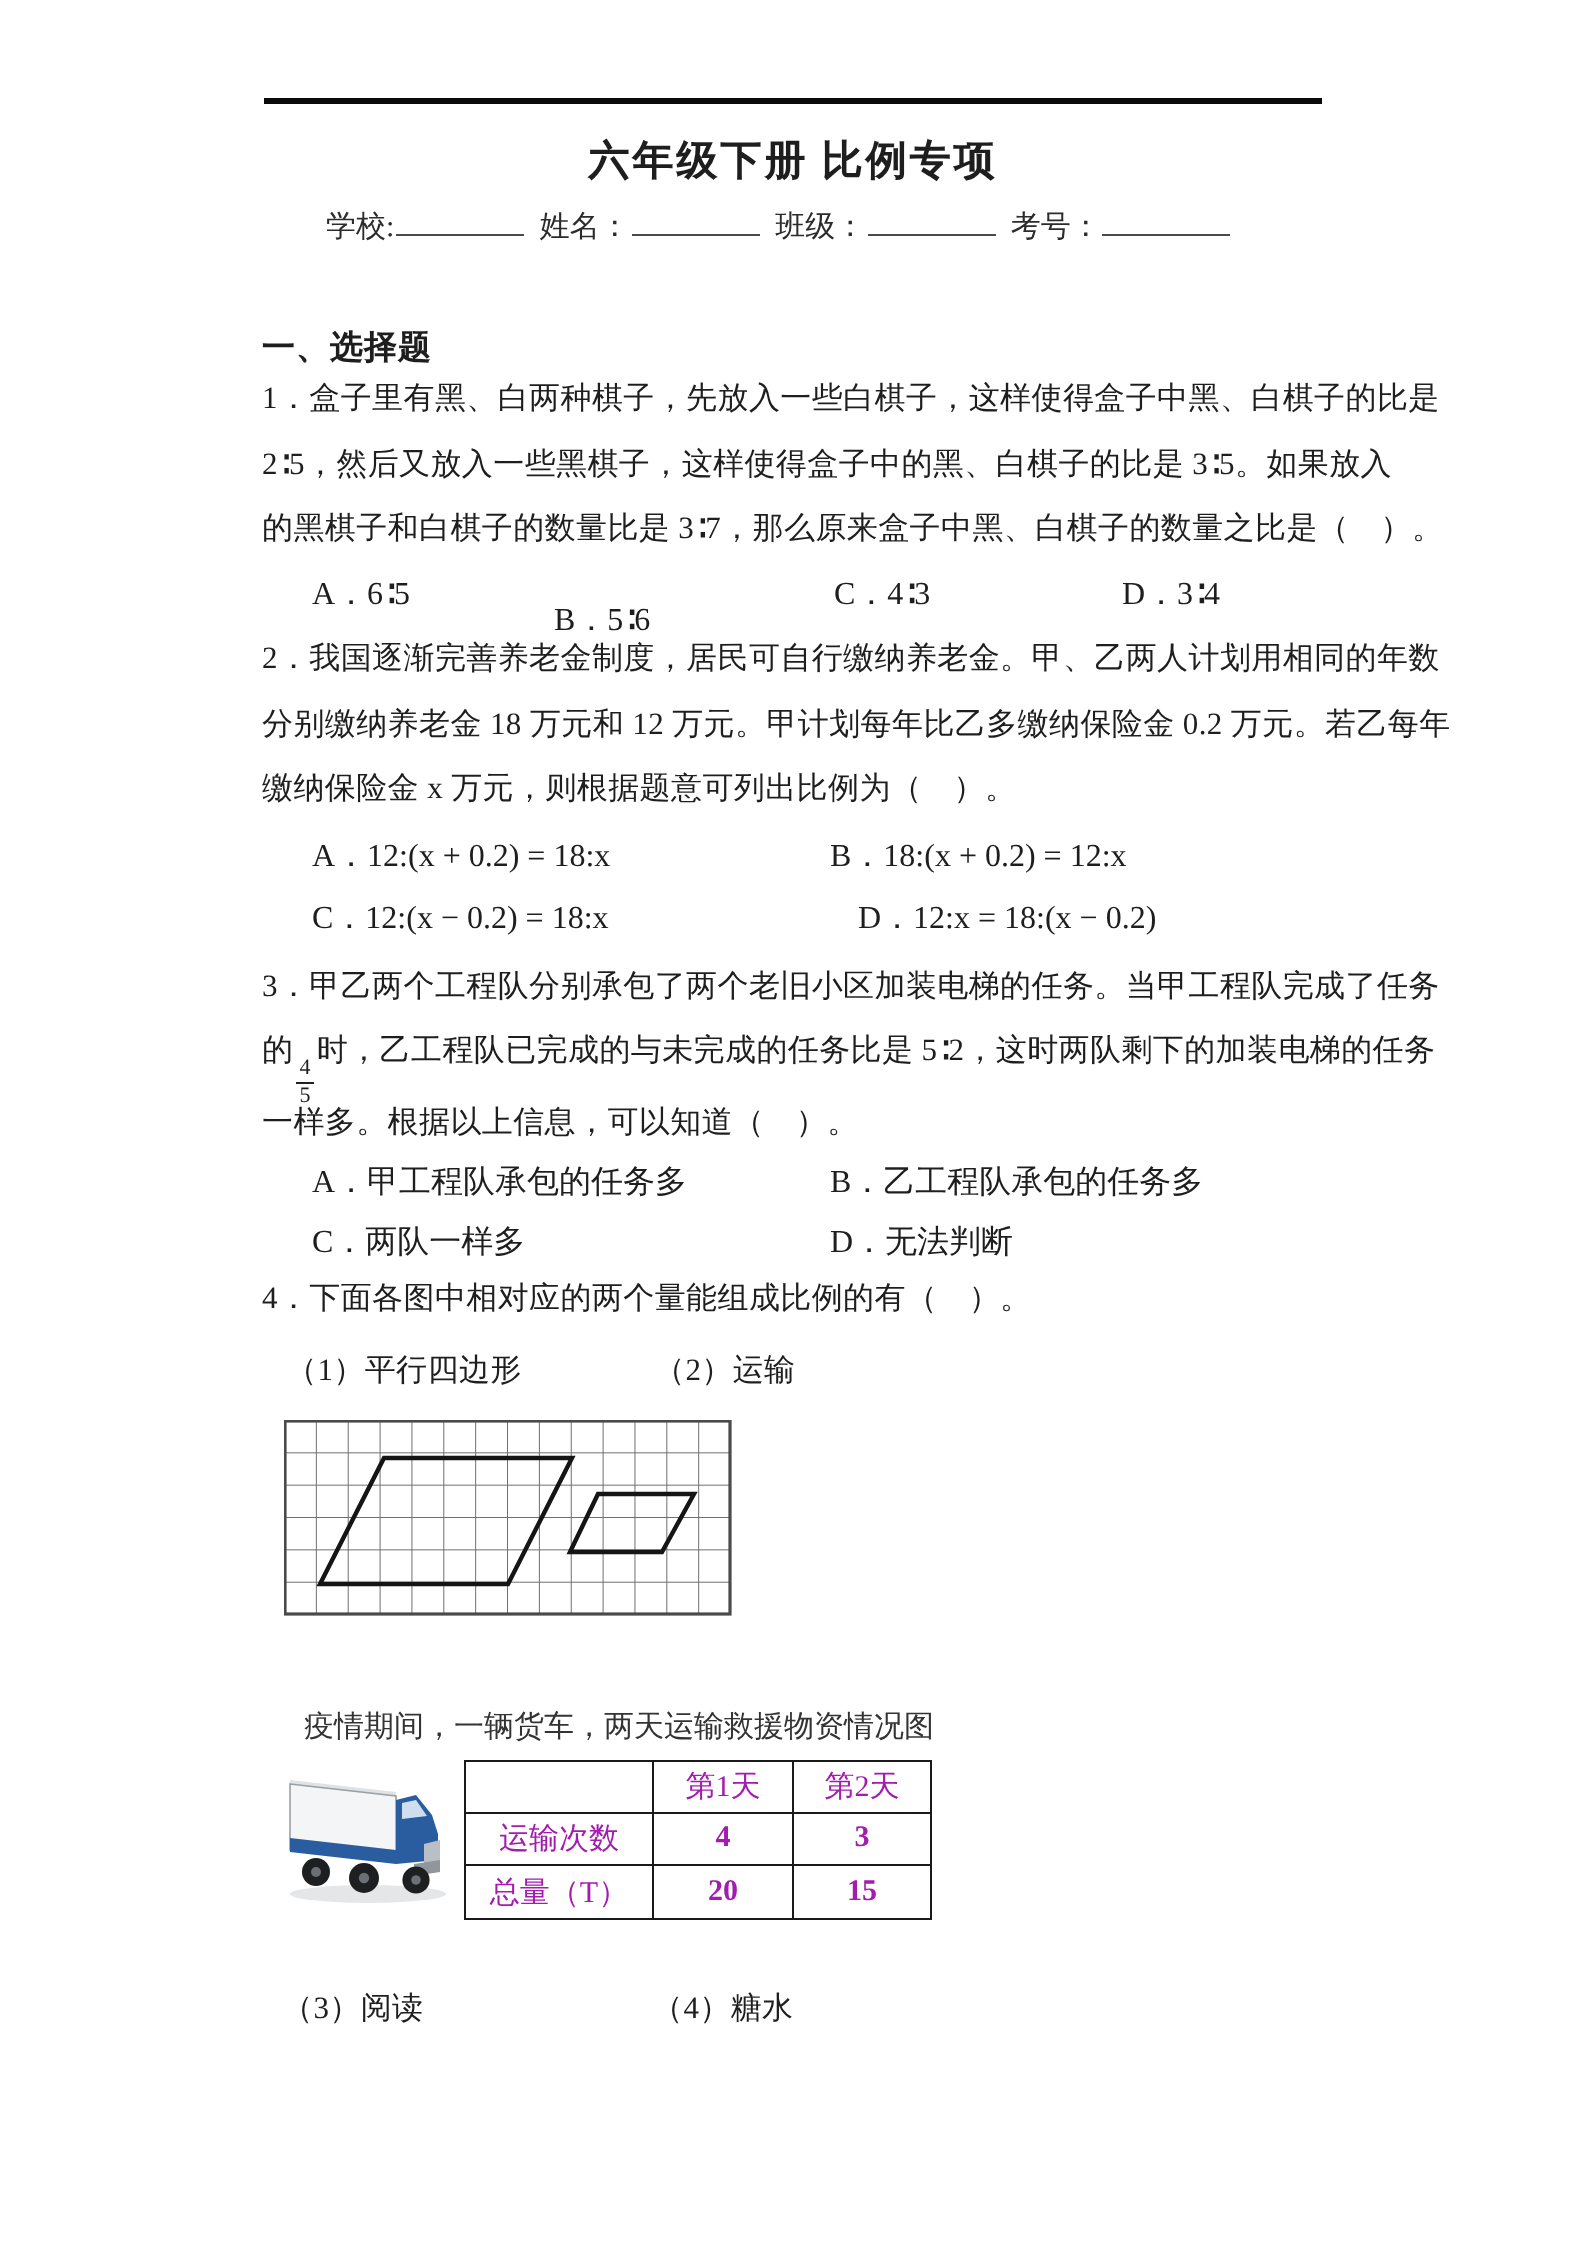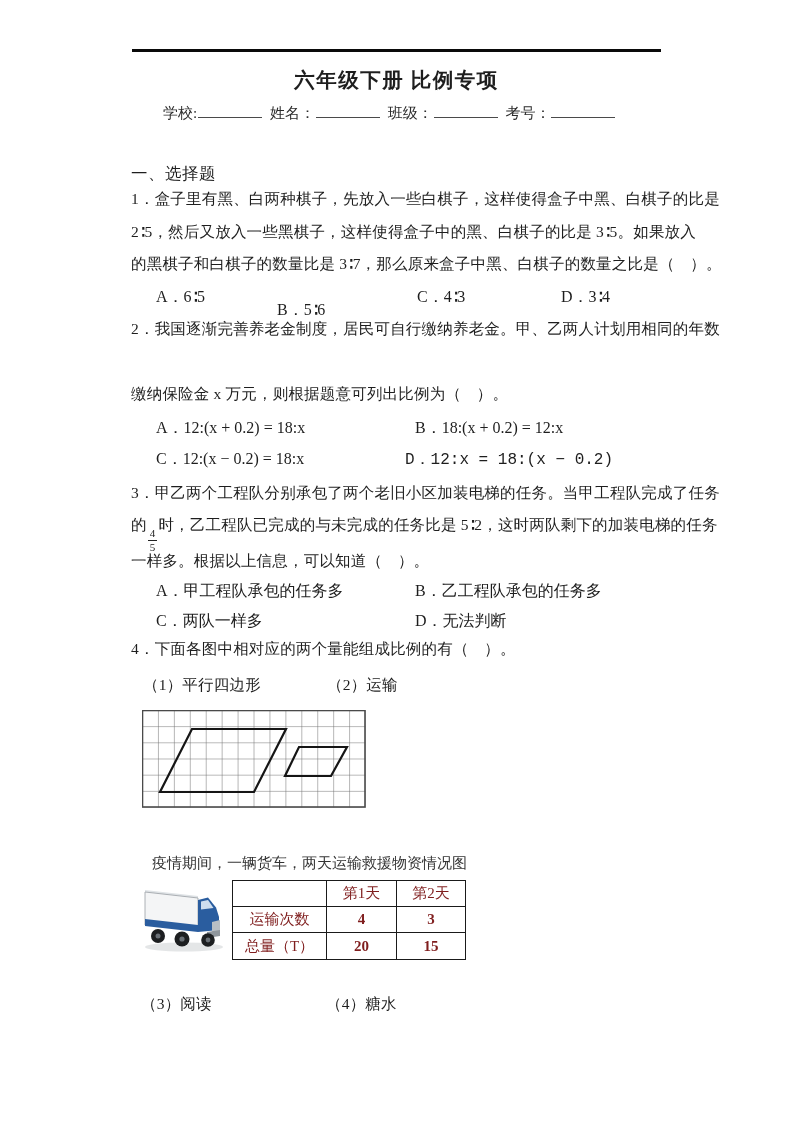--- a/index.html
+++ b/index.html
@@ -4,28 +4,28 @@
 <style>
   html,body{margin:0;padding:0;background:#ffffff;}
   .page{position:relative;width:760px;height:1122px;background:#ffffff;overflow:hidden;
         font-family:"Liberation Serif","DejaVu Serif",serif;color:#1e1e1e;}
   .abs{position:absolute;white-space:nowrap;}
   .rule{position:absolute;left:132px;top:49px;width:529px;height:2.5px;background:#0a0a0a;}
   .title{left:0;top:66px;width:793px;text-align:center;font-size:20.5px;font-weight:bold;letter-spacing:1.5px;}
   .info{left:163px;top:103px;font-size:15px;color:#2b2b2b;}
   .info .fld{margin-right:3px;}
   .blank{display:inline-block;width:64px;height:14px;border-bottom:1.4px solid #4a4a4a;margin:0 1px;}
-  .sec{left:131px;top:163px;font-size:16.5px;font-weight:normal;letter-spacing:0.5px;}
+  .sec{left:131px;top:163px;font-size:16.5px;font-weight:bold;letter-spacing:0.5px;}
   .bt{font-size:15.5px;letter-spacing:0.2px;}
   .opt{font-size:16px;}
   .frac{display:inline-flex;flex-direction:column;align-items:center;vertical-align:-7px;
         line-height:1;font-size:11px;margin:0 1px;}
   .frac .fnum{border-bottom:1.1px solid #222;padding:0 2px 1px;}
   .frac .fden{padding-top:1px;}
-  .dtable{border-collapse:collapse;font-size:15px;color:#7f1d1d;}
+  .dtable{border-collapse:collapse;font-size:15px;color:#a21caf;}
   .dtable td{border:1.6px solid #1a1a1a;text-align:center;vertical-align:middle;padding:0;}
   .dtable .c0{width:93px;}
   .dtable .c1{width:69px;}
   .dtable .c2{width:68px;}
   .dtable tr{height:26px;}
   .dtable .num{font-weight:600;}
   .caption{font-size:15px;color:#333;}
 </style>
 </head>
 <body>
@@ -47,25 +47,26 @@
 
   <div class="abs bt" style="left:131px;top:189px;">1．盒子里有黑、白两种棋子，先放入一些白棋子，这样使得盒子中黑、白棋子的比是</div>
   <div class="abs bt" style="left:131px;top:222px;">2∶5，然后又放入一些黑棋子，这样使得盒子中的黑、白棋子的比是 3∶5。如果放入</div>
   <div class="abs bt" style="left:131px;top:254px;">的黑棋子和白棋子的数量比是 3∶7，那么原来盒子中黑、白棋子的数量之比是（　）。</div>
   <div class="abs opt" style="left:156px;top:287px;">A．6∶5</div>
   <div class="abs opt" style="left:277px;top:300px;">B．5∶6</div>
   <div class="abs opt" style="left:417px;top:287px;">C．4∶3</div>
   <div class="abs opt" style="left:561px;top:287px;">D．3∶4</div>
 
   <div class="abs bt" style="left:131px;top:319px;">2．我国逐渐完善养老金制度，居民可自行缴纳养老金。甲、乙两人计划用相同的年数</div>
+  <div class="abs bt" style="left:131px;top:352px;">分别缴纳养老金 18 万元和 12 万元。甲计划每年比乙多缴纳保险金 0.2 万元。若乙每年</div>
   <div class="abs bt" style="left:131px;top:384px;">缴纳保险金 x 万元，则根据题意可列出比例为（　）。</div>
   <div class="abs opt" style="left:156px;top:418px;">A．12:(x + 0.2) = 18:x</div>
   <div class="abs opt" style="left:415px;top:418px;">B．18:(x + 0.2) = 12:x</div>
   <div class="abs opt" style="left:156px;top:449px;">C．12:(x − 0.2) = 18:x</div>
-  <div class="abs opt" style="left:405px;top:449px;font-family:Liberation Mono, monospace;">D．12:x = 18:(x − 0.2)</div>
+  <div class="abs opt" style="left:429px;top:449px;">D．12:x = 18:(x − 0.2)</div>
 
   <div class="abs bt" style="left:131px;top:483px;">3．甲乙两个工程队分别承包了两个老旧小区加装电梯的任务。当甲工程队完成了任务</div>
   <div class="abs bt" style="left:131px;top:515px;">
     <span>的</span><span class="frac">
         <span class="fnum">4</span>
         <span class="fden">5</span>
       </span><span>时，乙工程队已完成的与未完成的任务比是 5∶2，这时两队剩下的加装电梯的任务</span>
   </div>
   <div class="abs opt" style="left:156px;top:581px;">A．甲工程队承包的任务多</div>
   <div class="abs bt" style="left:131px;top:551px;">一样多。根据以上信息，可以知道（　）。</div>

